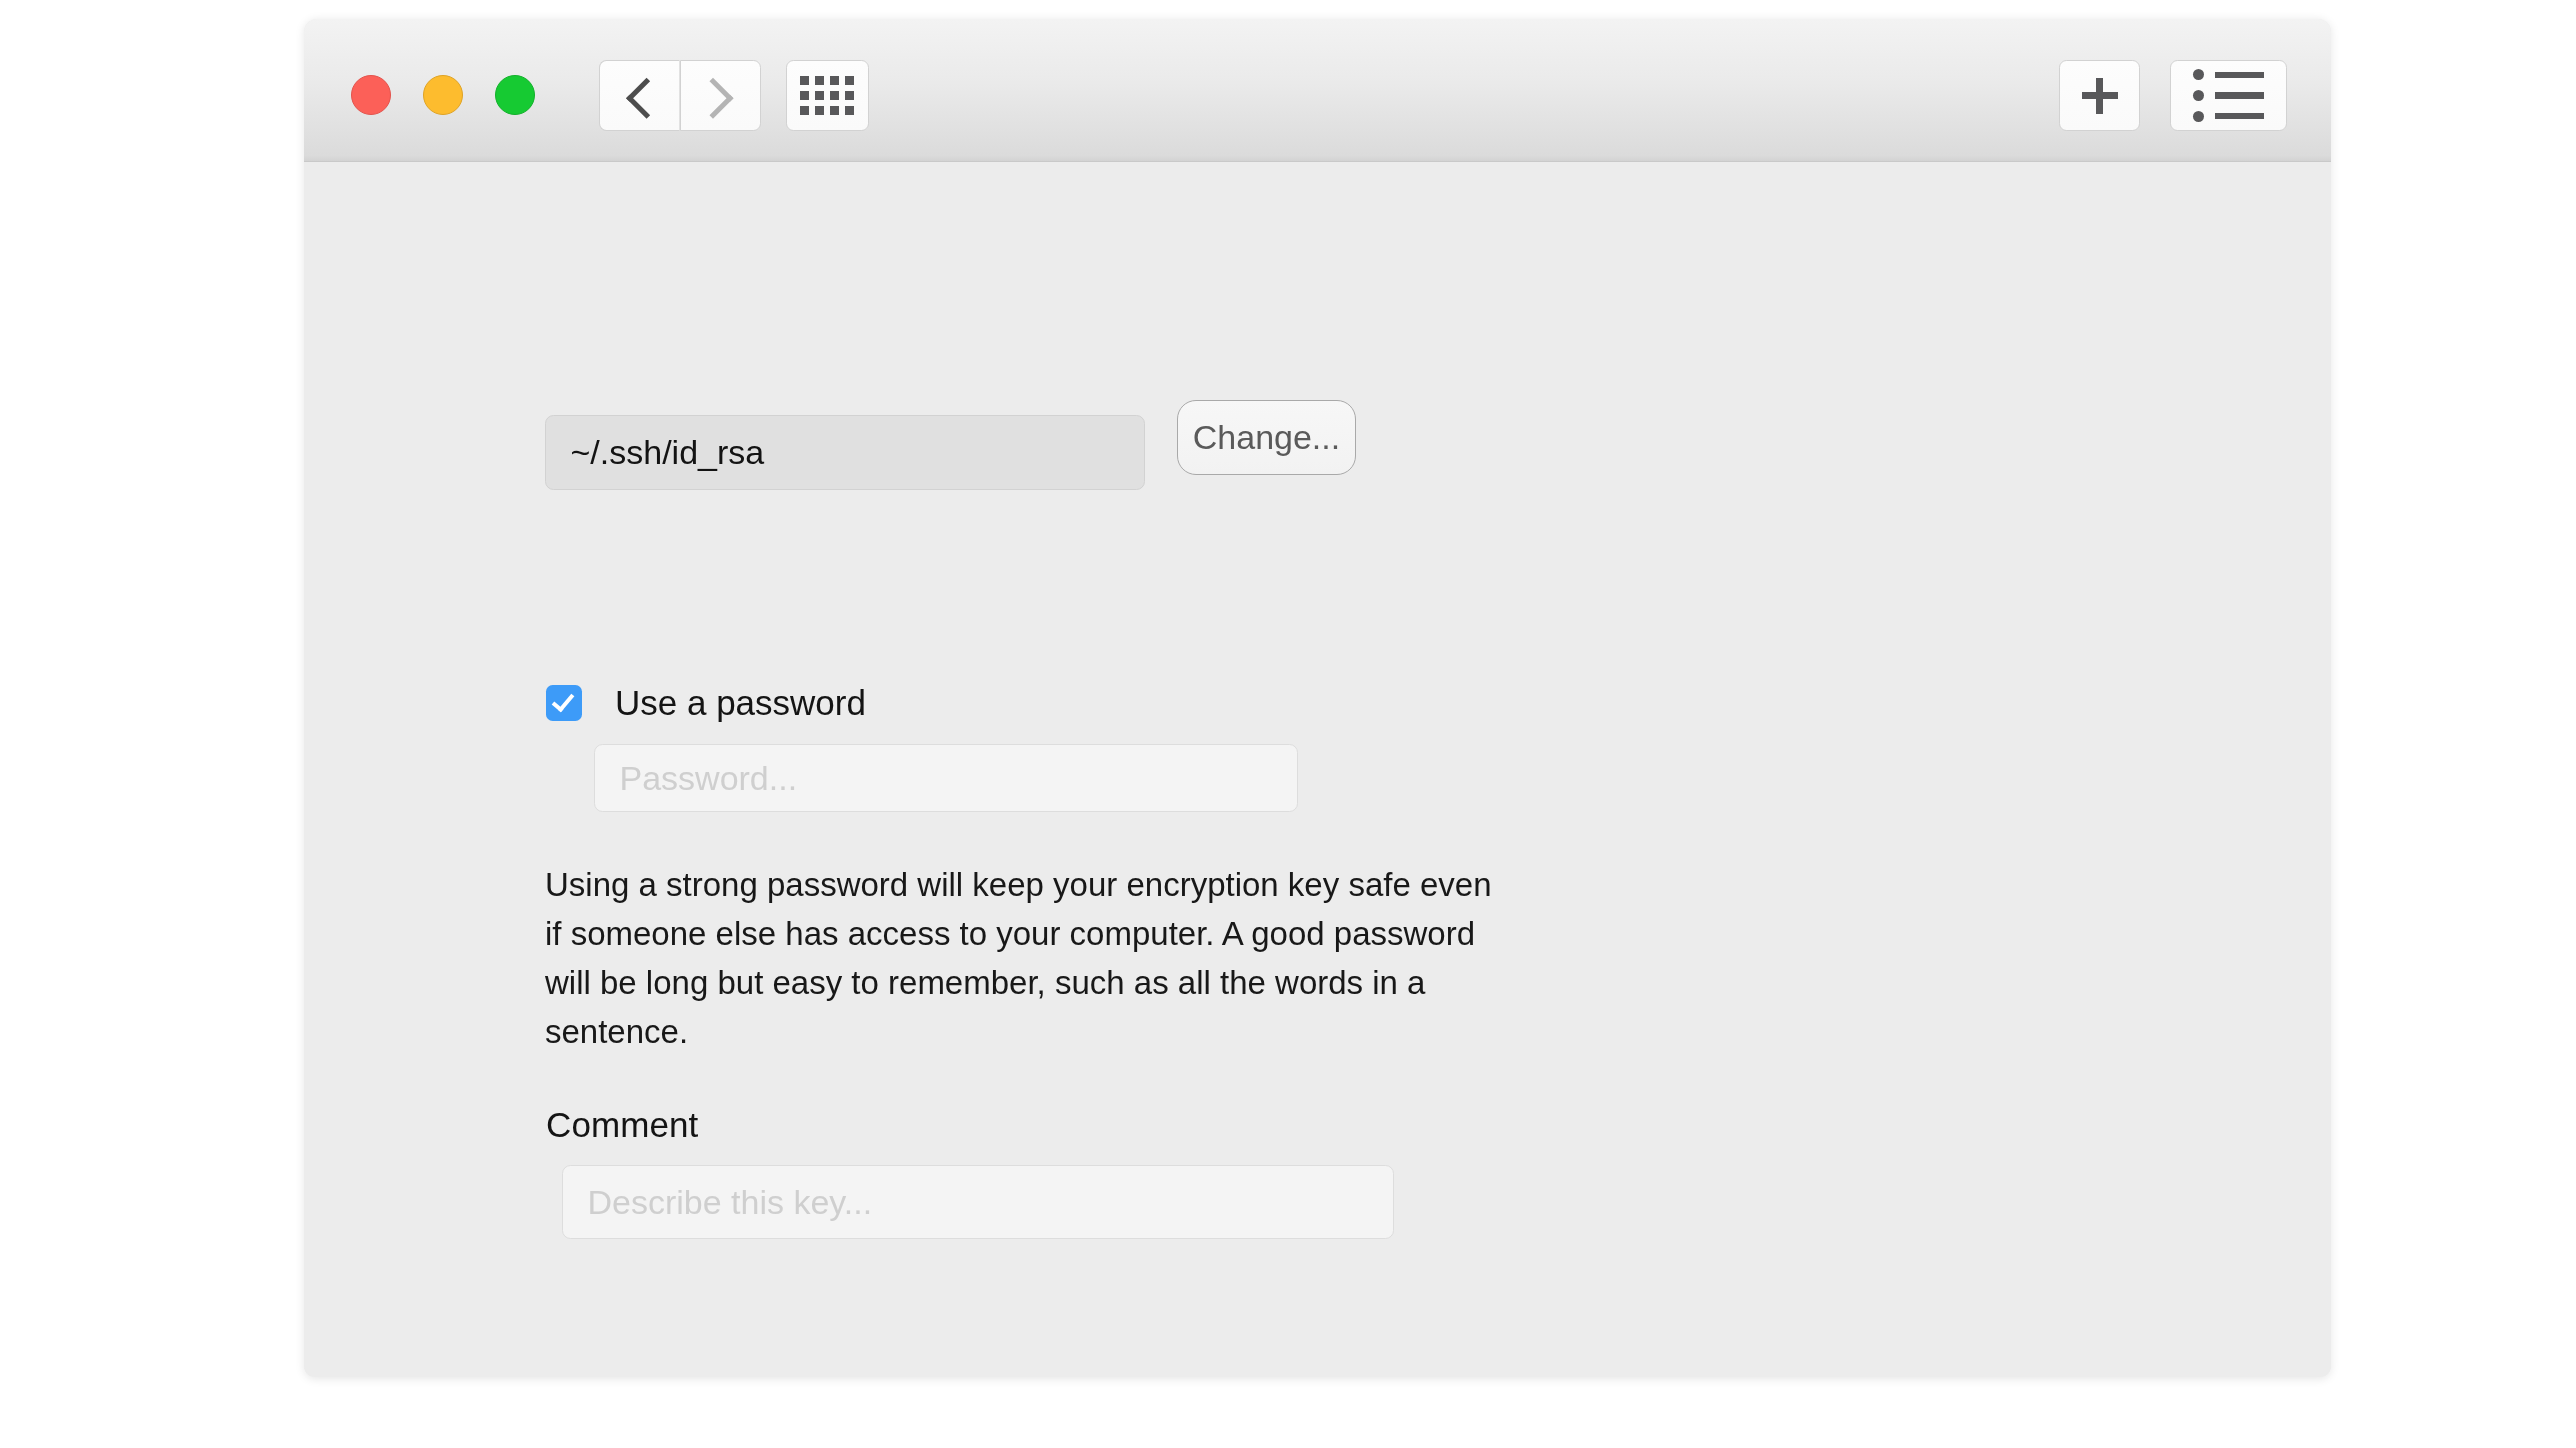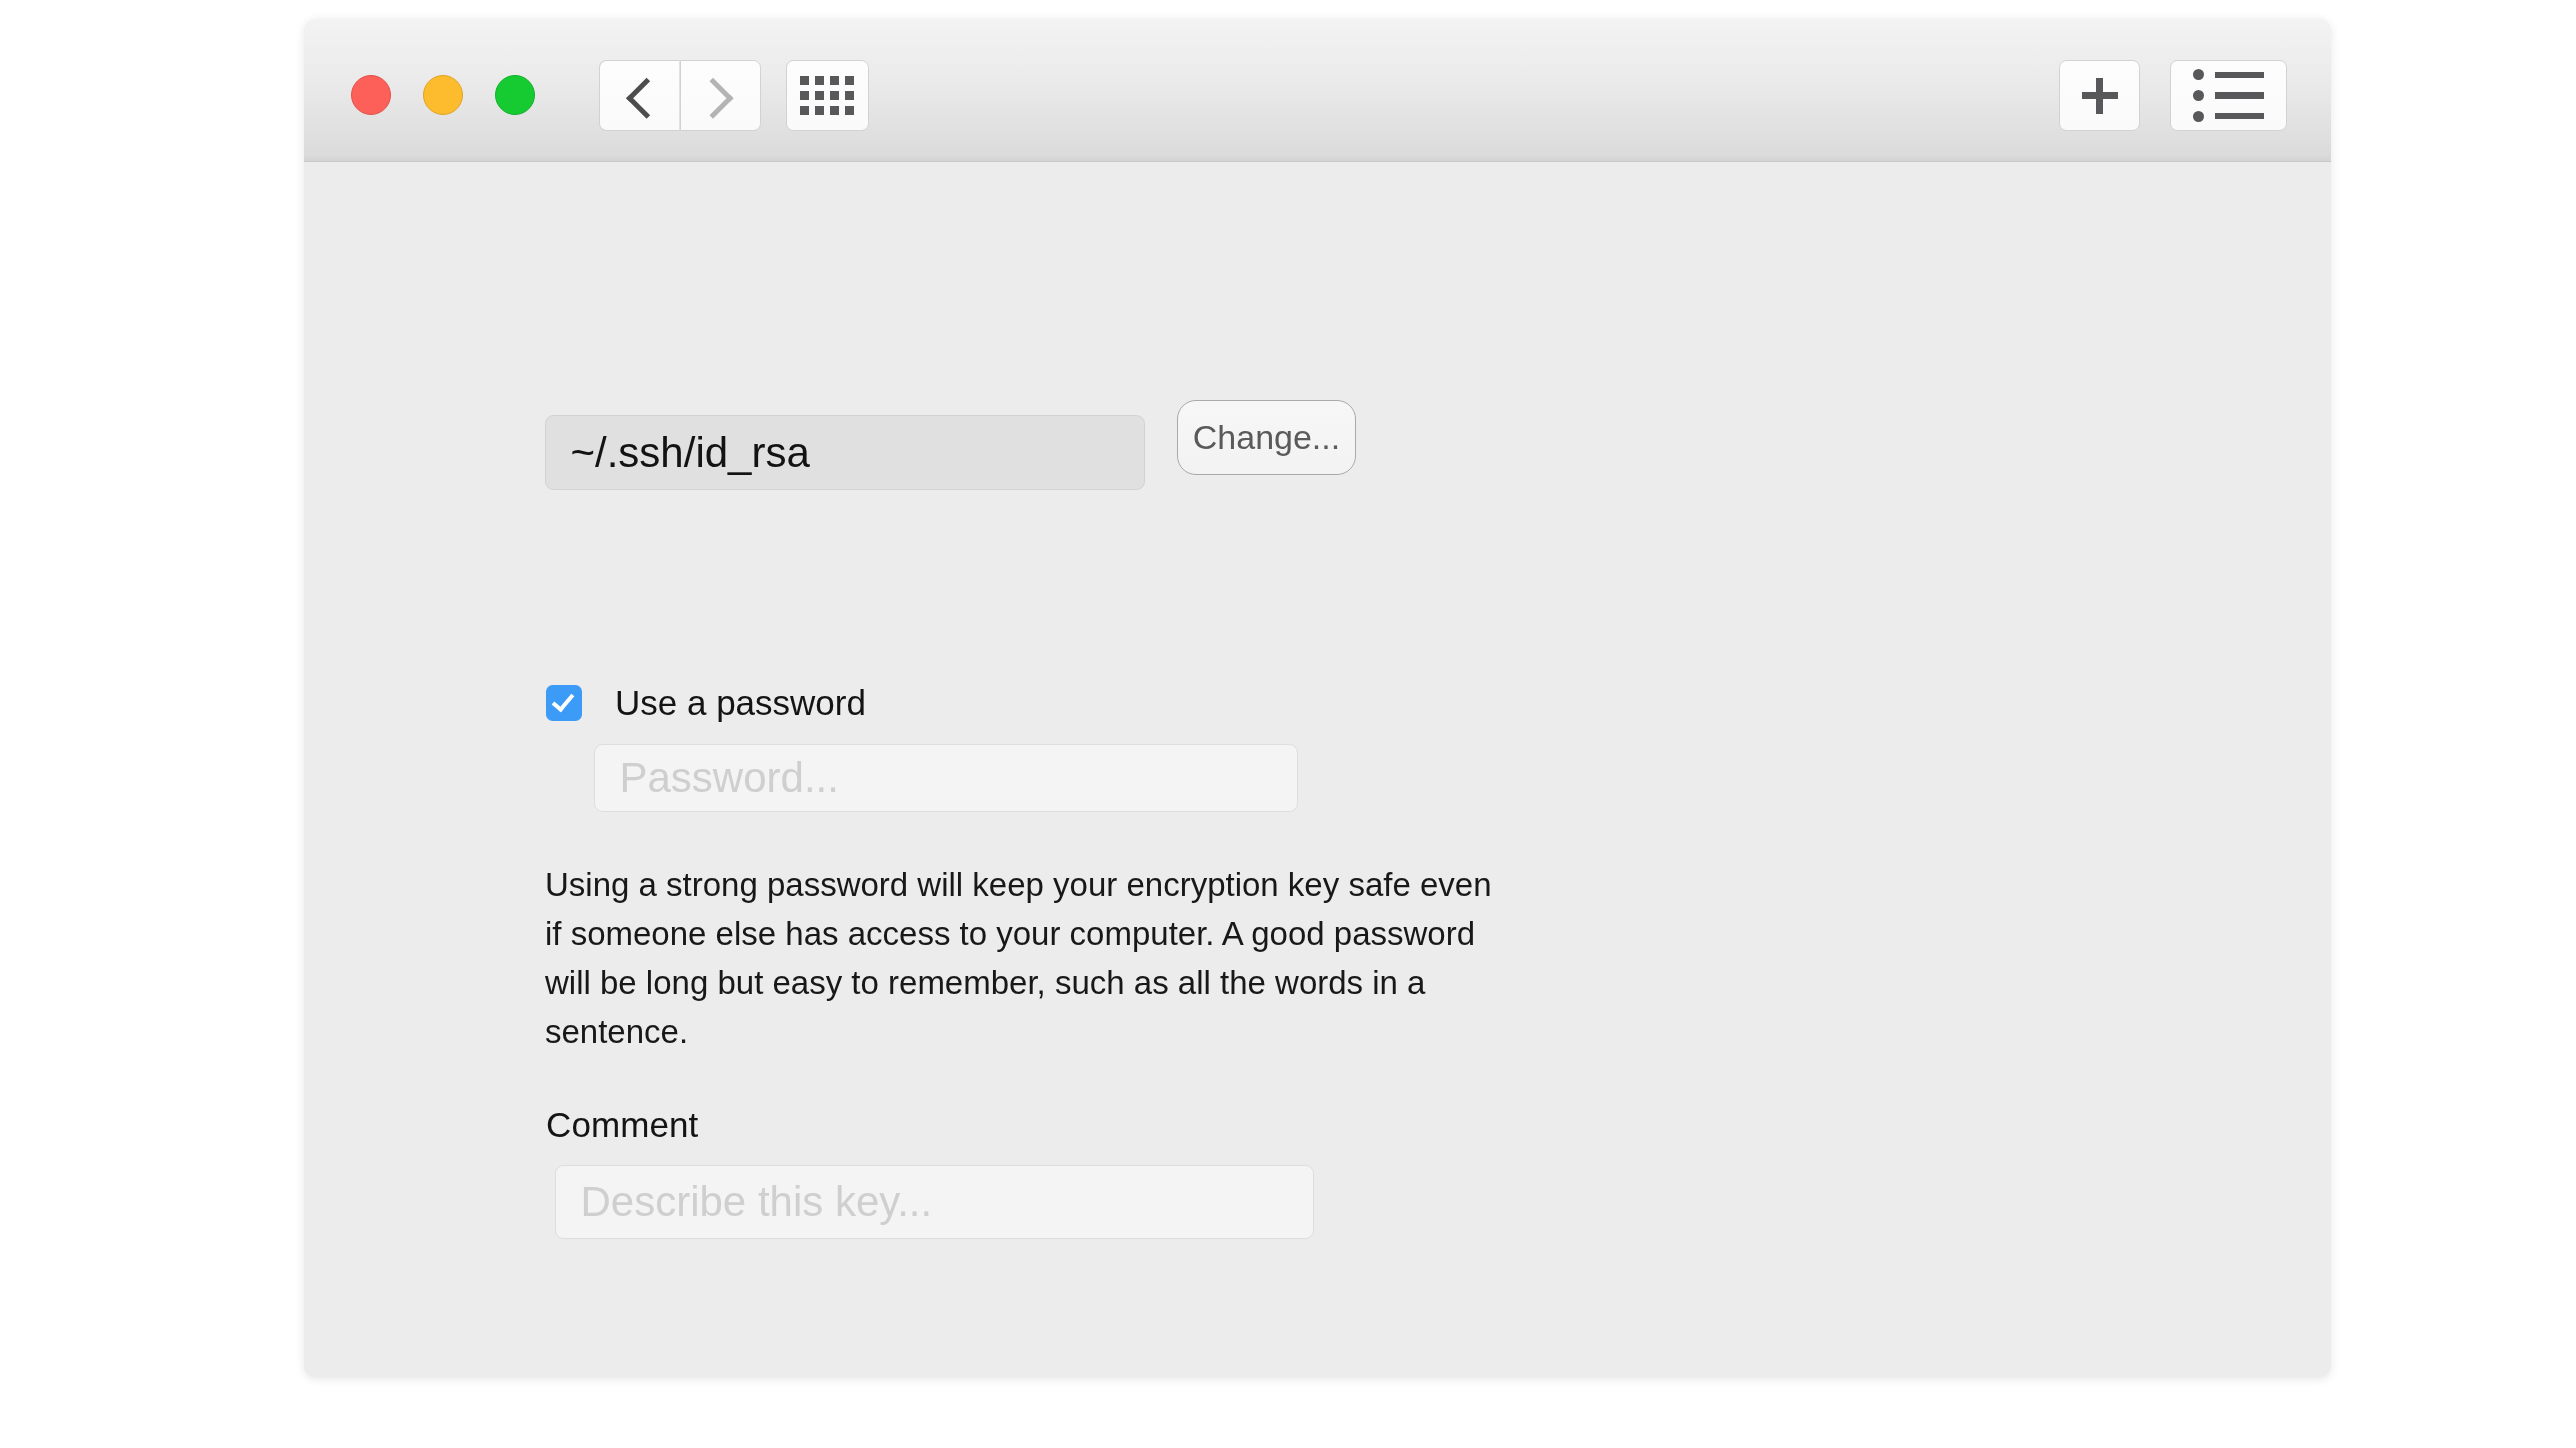--- a/index.html
+++ b/index.html
@@ -144,21 +144,21 @@
     color: #141414;
     letter-spacing: 0.1px;
   }
 
   .field {
     position: absolute;
     border-radius: 8.5px;
     display: flex;
     align-items: center;
     padding-left: 24.5px;
-    font-size: 42px;
+    font-size: 34px;
   }
   .field.filled {
     background: #e0e0e0;
     border: 0.9px solid #d2d2d2;
     color: #131313;
   }
   .field.empty {
     background: #f4f4f4;
     border: 0.9px solid #dddddd;
     color: #cfcfcf;
@@ -205,21 +205,21 @@
   #password-help {
     position: absolute;
     left: 241px; top: 698px;
     width: 952px;
     font-size: 33px;
     line-height: 49px;
     color: #181818;
   }
 
   #comment-label { left: 242px; top: 943px; }
-  #comment-field  { left: 251px; top: 1003px; width: 759px; height: 74px; }
+  #comment-field  { left: 258px; top: 1003px; width: 832px; height: 74px; }
 
   
   #window > #body > * { }
 </style>
 </head>
 <body>
 
 <div id="window">
 
   <div id="titlebar">

